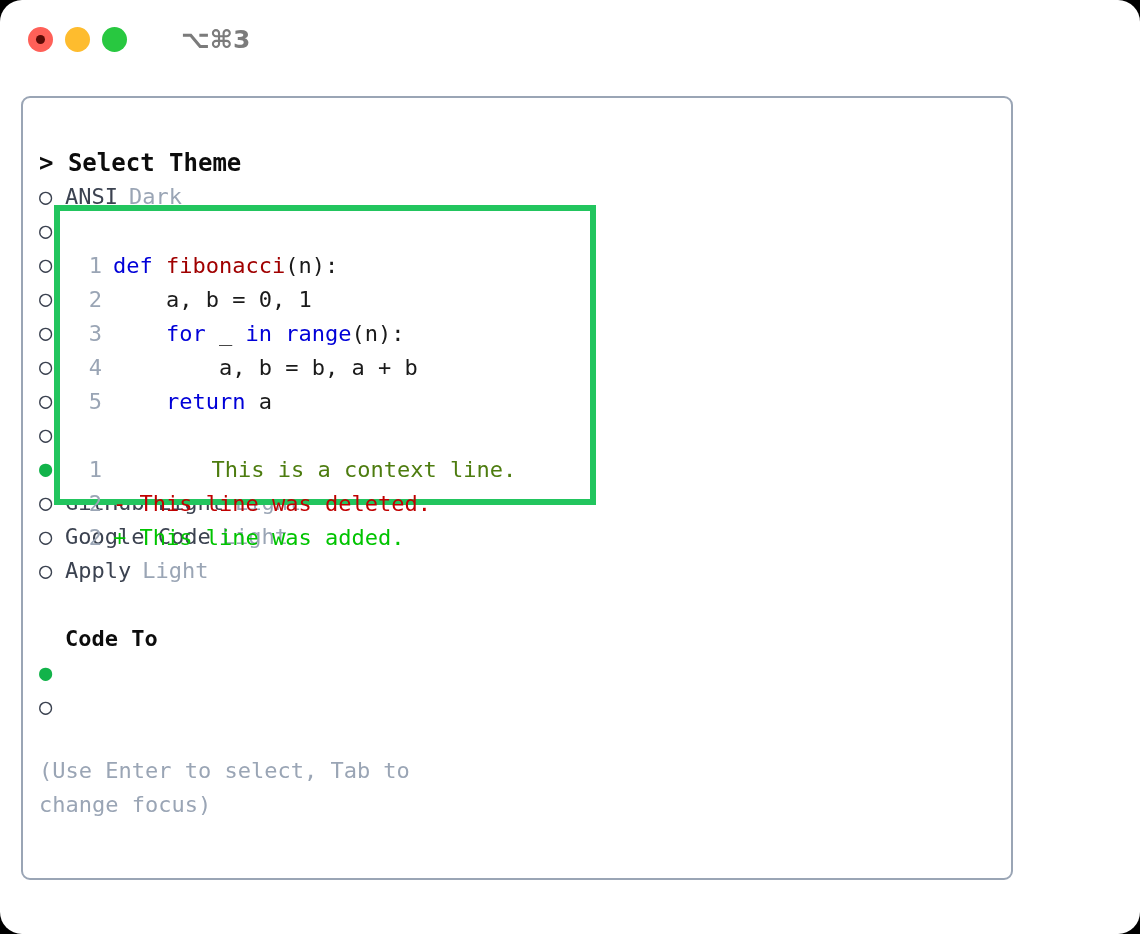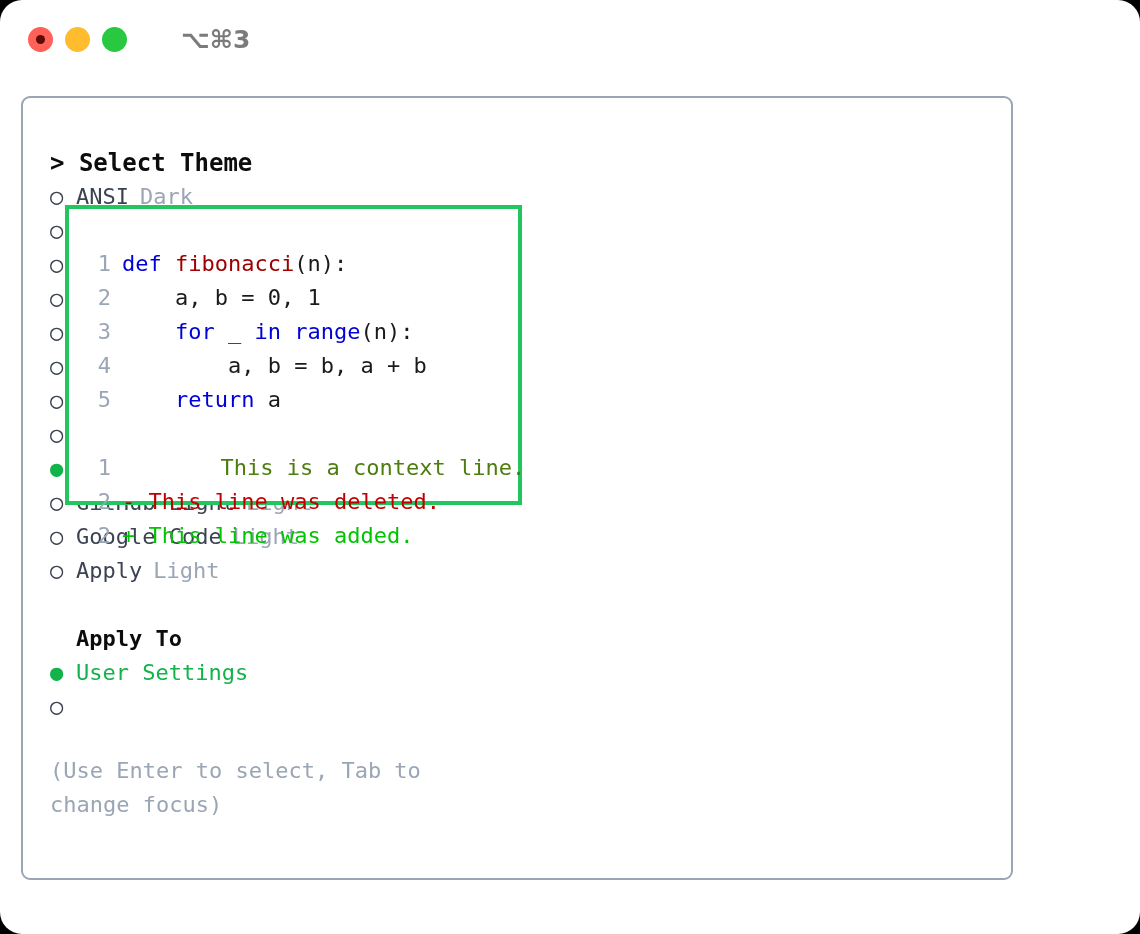--- a/index.html
+++ b/index.html
@@ -84,21 +84,21 @@
     width: 992px;
     height: 784px;
     border: 2px solid #9aa5b5;
     border-radius: 9px;
     box-sizing: border-box;
     background: #ffffff;
   }
 
   .panel-inner {
     position: absolute;
-    left: 11px;
+    left: 0;
     top: 0;
     width: 100%;
     height: 100%;
   }
 
   
   .left-col {
     position: absolute;
     left: 16px;
     top: 48px;
@@ -168,23 +168,23 @@
     color: #9aa5b5;
     width: 400px;
     white-space: pre-wrap;
   }
 
   
   .preview-box {
     position: absolute;
     left: 31px;
     top: 107px;
-    width: 457px;
+    width: 542px;
     height: 300px;
-    border: 4px solid #22c55e;
+    border: 6px solid #22c55e;
     box-sizing: border-box;
     background: #ffffff;
   }
   .code {
     position: absolute;
     left: 18px;
     top: 38px;
     font-size: 22px;
     line-height: 34px;
     white-space: pre;
@@ -232,23 +232,23 @@
             <div class="row"><span class="bullet">○</span><span class="name">Dracula</span><span class="tag">Dark</span></div>
             <div class="row"><span class="bullet">○</span><span class="name">GitHub</span><span class="tag">Dark</span></div>
             <div class="row"><span class="bullet">○</span><span class="name">ANSI Light</span><span class="tag">Light</span></div>
             <div class="row"><span class="bullet">○</span><span class="name">Ayu Light</span><span class="tag">Light</span></div>
             <div class="row sel"><span class="bullet sel">●</span><span class="name">Default Light</span><span class="tag">Light</span></div>
             <div class="row"><span class="bullet">○</span><span class="name">GitHub Light</span><span class="tag">Light</span></div>
             <div class="row"><span class="bullet">○</span><span class="name">Google Code</span><span class="tag">Light</span></div>
             <div class="row"><span class="bullet">○</span><span class="name">Apply</span><span class="tag">Light</span></div>
           </div>
         <div class="spacer"></div>
-        <div class="apply-title">Apply To</div>
+        <div class="apply-title">Code To</div>
         <div class="apply-list" id="apply-list">
-            <div class="row sel"><span class="bullet sel">●</span><span class="name">User Settings</span></div>
+            <div class="row sel"><span class="bullet sel">●</span></div>
             <div class="row"><span class="bullet">○</span></div>
           </div>
         <div class="hint">(Use Enter to select, Tab to change focus)</div>
       </div>
 
 
       <div class="preview-box">
         <div class="code" id="code-sample"><div class="code-line"><span class="ln">1</span><span class="gap"></span><span class="kw">def </span><span class="fn">fibonacci</span><span class="plain">(n):</span></div><div class="code-line"><span class="ln">2</span><span class="gap"></span><span class="plain">    a, b = 0, 1</span></div><div class="code-line"><span class="ln">3</span><span class="gap"></span><span class="plain">    </span><span class="kw">for</span><span class="plain"> _ </span><span class="kw">in</span><span class="plain"> </span><span class="kw">range</span><span class="plain">(n):</span></div><div class="code-line"><span class="ln">4</span><span class="gap"></span><span class="plain">        a, b = b, a + b</span></div><div class="code-line"><span class="ln">5</span><span class="gap"></span><span class="plain">    </span><span class="kw">return</span><span class="plain"> a</span></div><div class="blank-line"></div><div class="code-line"><span class="ln">1</span><span class="gap"></span><span class="ctx">  </span><span class="ctx">This is a context line.</span></div><div class="code-line"><span class="ln">2</span><span class="gap"></span><span class="del">- </span><span class="del">This line was deleted.</span></div><div class="code-line"><span class="ln">2</span><span class="gap"></span><span class="add">+ </span><span class="add">This line was added.</span></div></div>
       </div>
 

